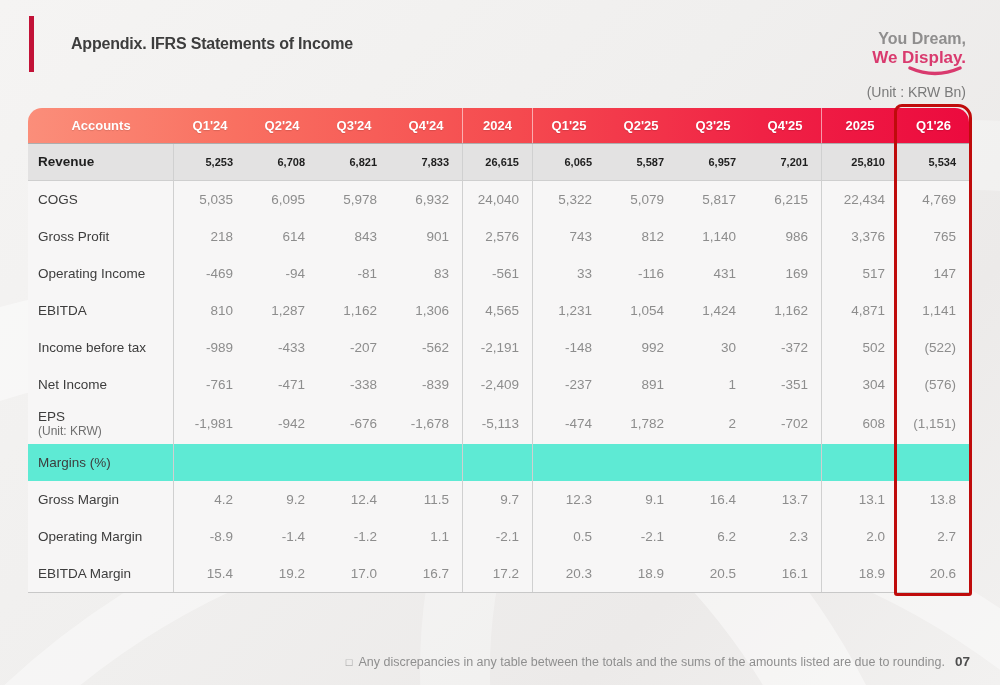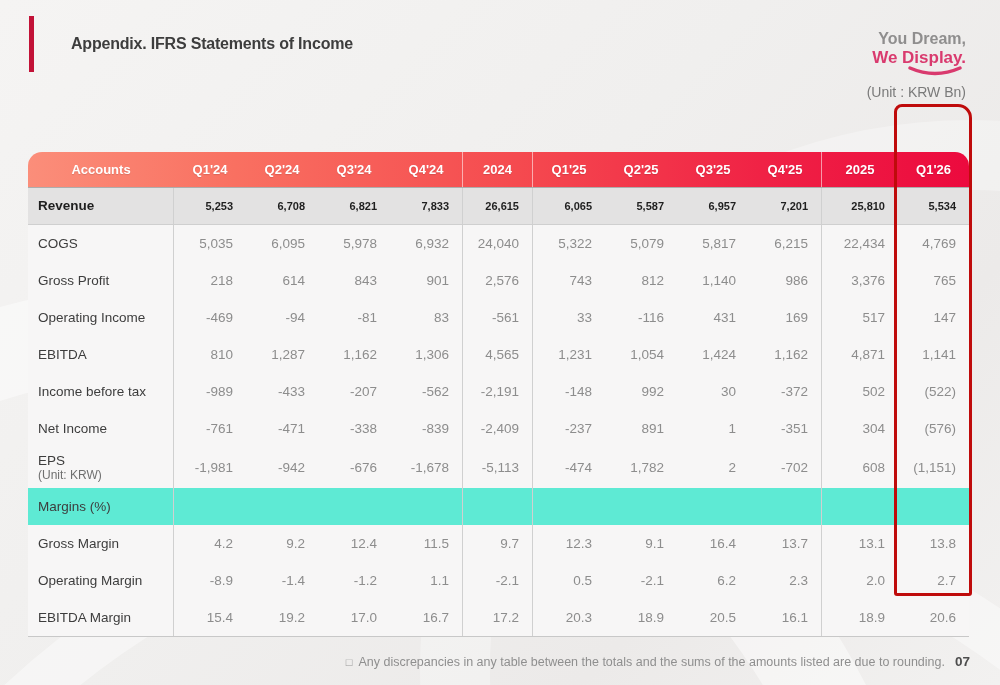--- a/index.html
+++ b/index.html
@@ -29,21 +29,20 @@
 
   .unit-label{ position:absolute; right:34px; top:84px; font-size:14px; color:#7a7a7a; }
 
   
   .table-wrap{ position:absolute; left:28px; top:108px; width:941px; }
   .thead{
     display:flex; height:35px;
     background:linear-gradient(90deg,#FB8E7A 0%,#F97061 22%,#F54A4F 52%,#F02245 78%,#EC0A3E 100%);
     border-radius:14px 14px 0 0;
     color:#ffffff;
-    margin-top:44px;
   }
   .tbody{ background:#f7f6f6; border-bottom:1px solid #c8c8c8; }
   .trow{ display:flex; height:37px; }
   .trow.em{ height:38px; background:#e3e2e2; border-top:1px solid #adadad; border-bottom:1px solid #cfcfcf;justify-content:flex-end; }
   .trow.tall{ height:41px; }
   .trow.section{ background:#5eead4; }
   .cell{ display:flex; align-items:center; }
   .hcell{ justify-content:center; font-size:13px; font-weight:600; text-shadow:0 1px 1px rgba(0,0,0,0.12); }
   .lcell{ justify-content:flex-start; padding-left:10px; font-size:13.5px; color:#3d3d3d; flex-direction:column; align-items:flex-start; justify-content:center; }
   .vcell{ justify-content:flex-end; padding-right:13px; font-size:13.5px; color:#8d8d8d; }

